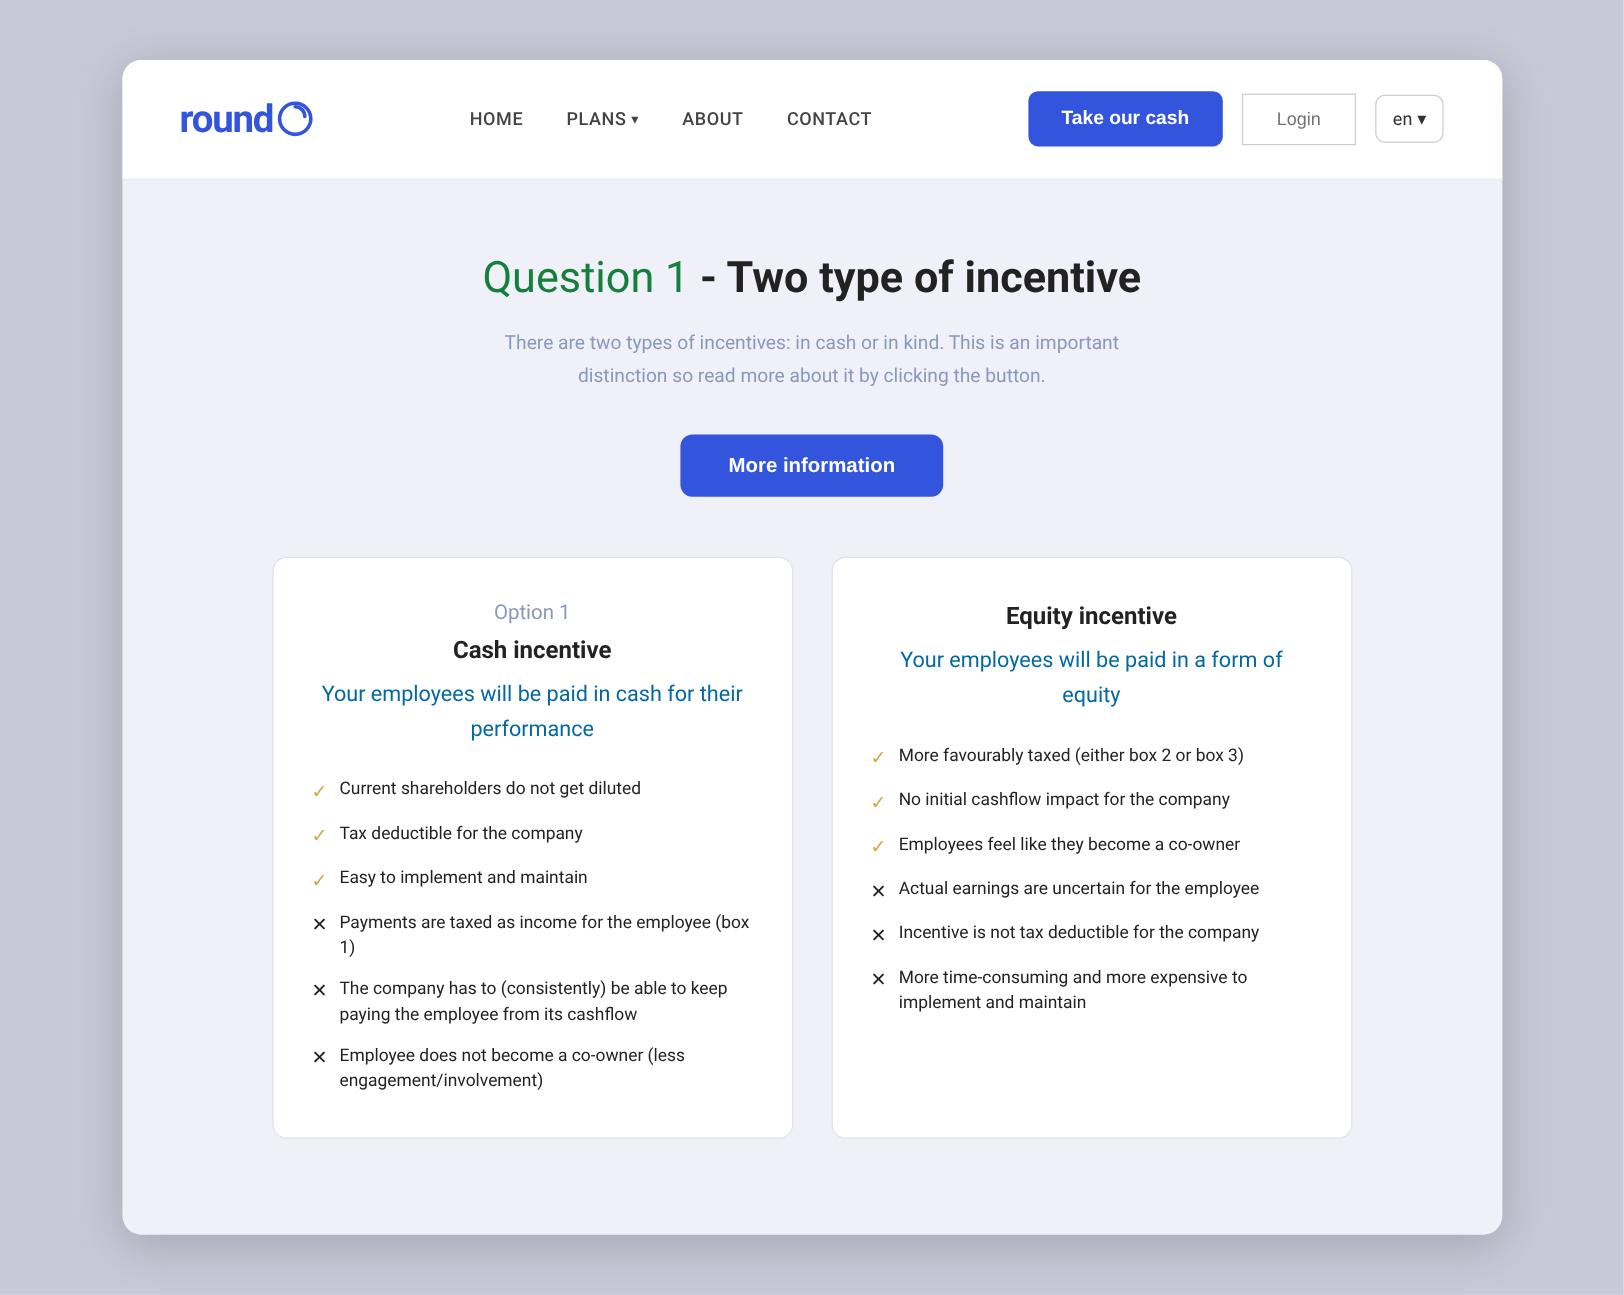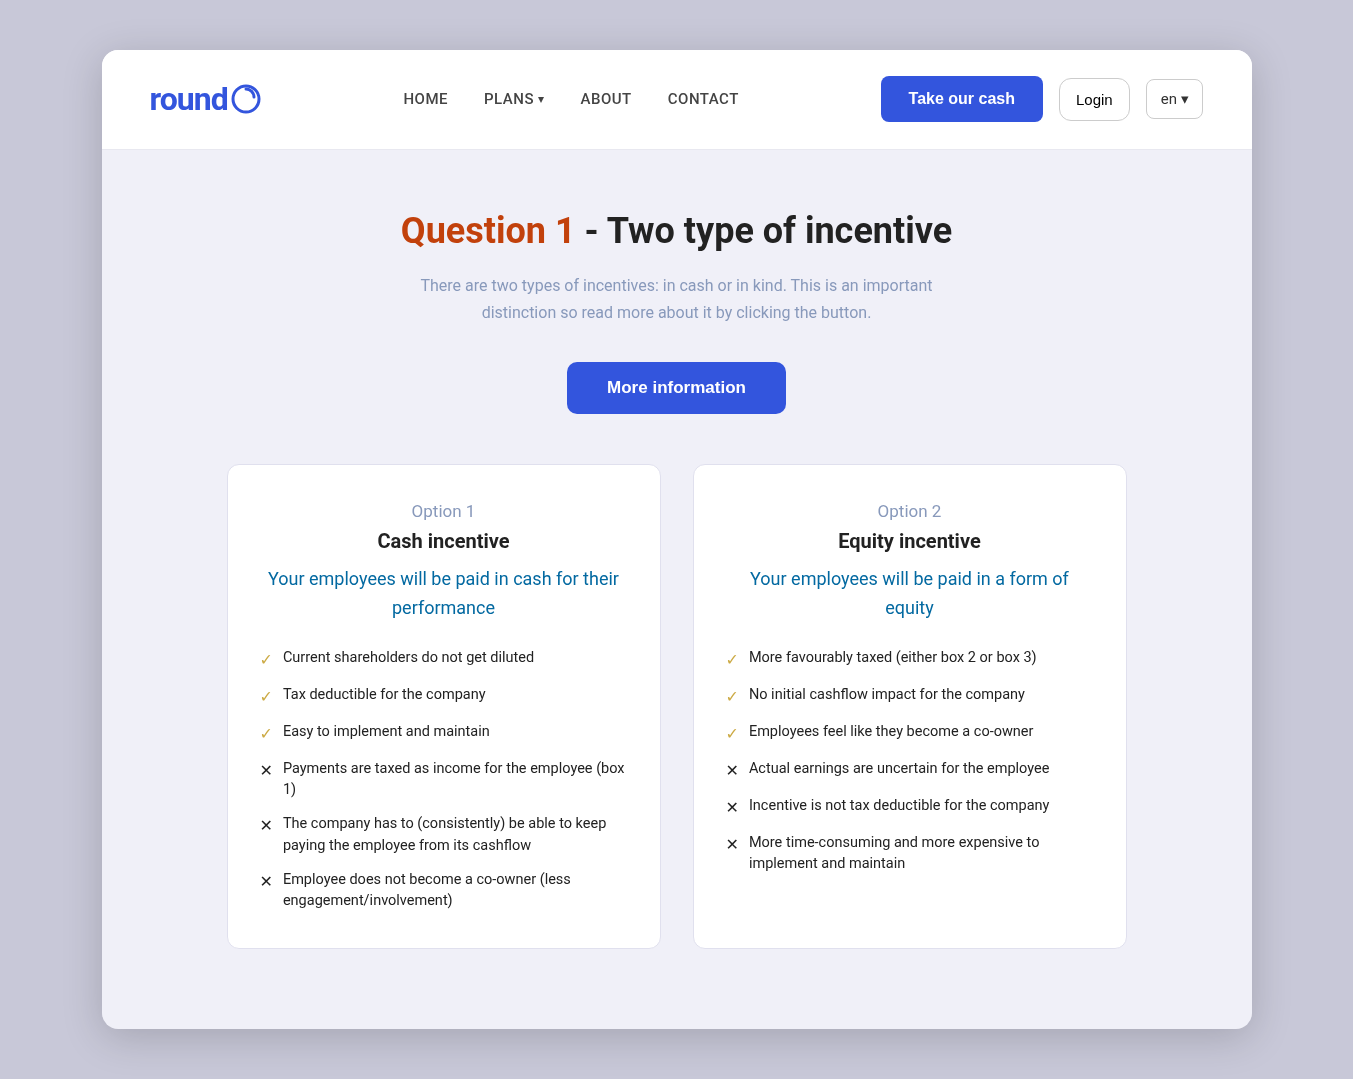--- a/index.html
+++ b/index.html
@@ -93,24 +93,24 @@
       border: none;
       border-radius: 8px;
       padding: 14px 28px;
       font-size: 16px;
       font-weight: 600;
       cursor: pointer;
     }
 
     .btn-login {
       background: #ffffff;
-      color: #000000;
+      color: #737373;
       border: 1.5px solid #ccc;
-      border-radius: 12px;
-      padding: 12px 16px;
+      border-radius: 0;
+      padding: 12px 28px;
       font-size: 15px;
       font-weight: 500;
       cursor: pointer;
     }
 
     .lang-selector {
       display: flex;
       align-items: center;
       gap: 4px;
       border: 1.5px solid #ccc;
@@ -133,22 +133,22 @@
 
     .question-title {
       font-size: 36px;
       font-weight: 400;
       color: #222;
       margin-bottom: 20px;
       text-align: center;
     }
 
     .question-number {
-      color: #c2410c;
-      font-weight: 700;
+      color: #15803d;
+      font-weight: 400;
     }
 
     .question-bold {
       font-weight: 700;
       color: #222;
     }
 
     .question-desc {
       font-size: 16px;
       color: #8899bb;
@@ -342,21 +342,20 @@
             <span>The company has to (consistently) be able to keep paying the employee from its cashflow</span>
           </li>
           <li class="feature-item">
             <span class="cross-icon">✕</span>
             <span>Employee does not become a co-owner (less engagement/involvement)</span>
           </li>
         </ul>
       </div>
 
       <div class="option-card">
-        <div class="option-label">Option 2</div>
         <div class="option-title">Equity incentive</div>
         <div class="option-subtitle">Your employees will be paid in a form of equity</div>
         <ul class="feature-list">
           <li class="feature-item">
             <span class="check-icon">✓</span>
             <span>More favourably taxed (either box 2 or box 3)</span>
           </li>
           <li class="feature-item">
             <span class="check-icon">✓</span>
             <span>No initial cashflow impact for the company</span>

